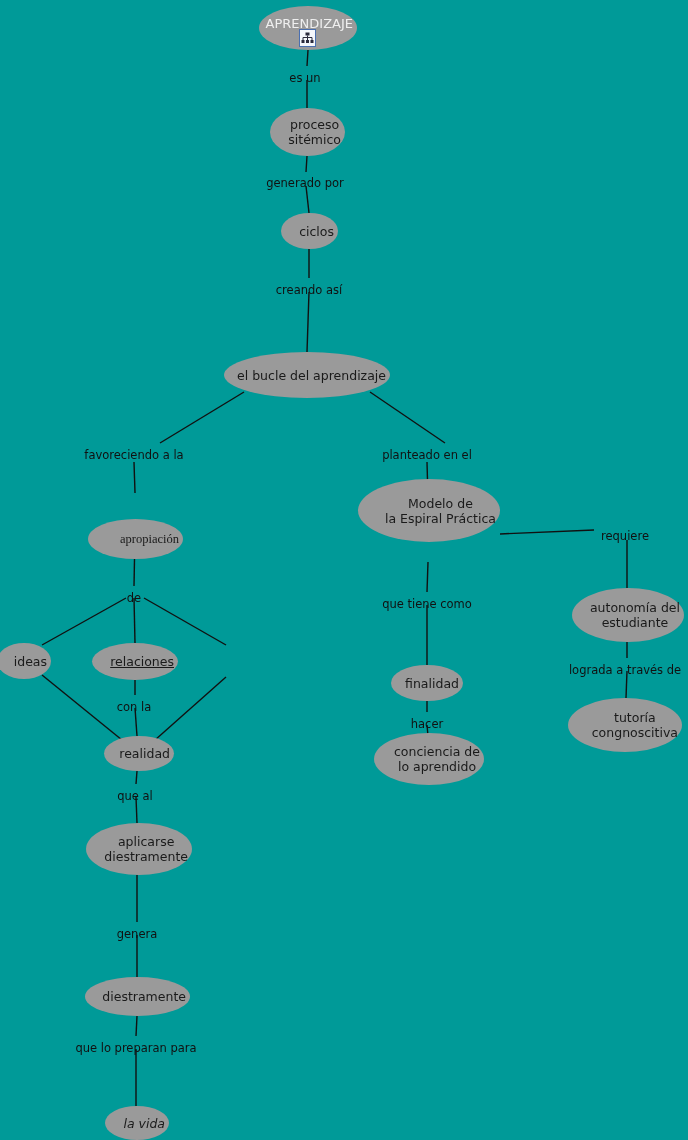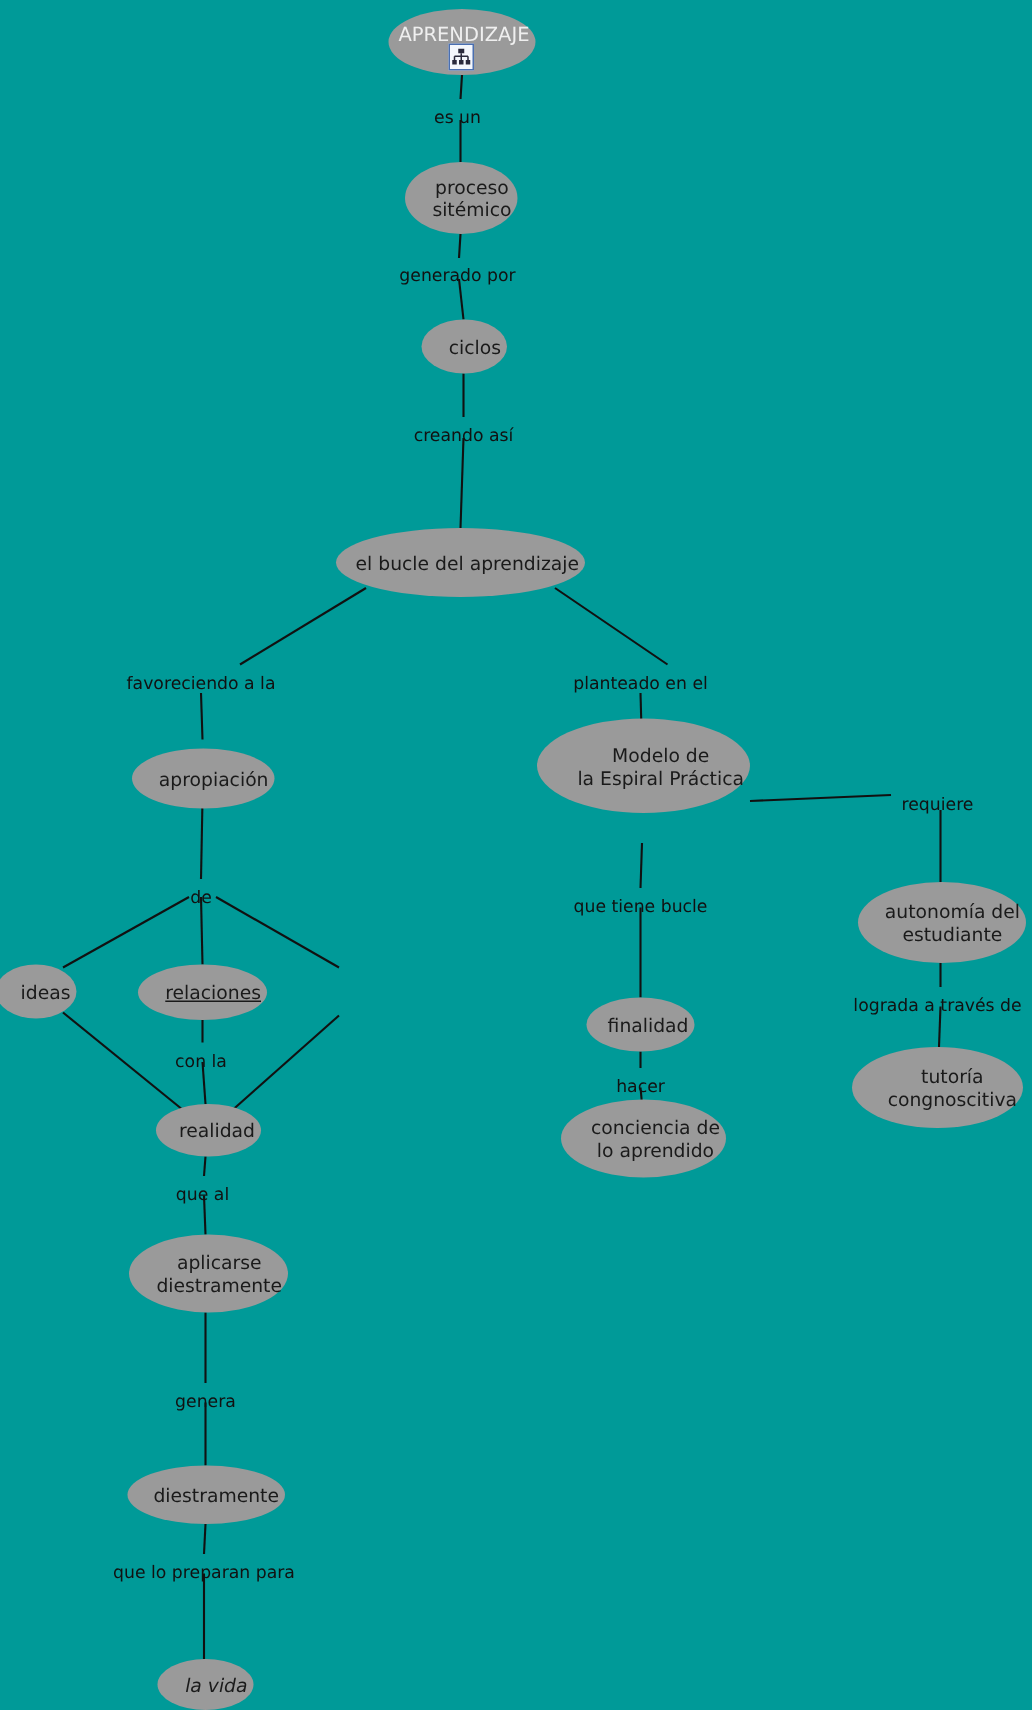--- a/index.html
+++ b/index.html
@@ -149,21 +149,21 @@
   </div>
 
   <div class="node" style="left:281px; top:213px; width:57px; height:36px;">
     <span>ciclos</span>
   </div>
 
   <div class="node" style="left:224px; top:352px; width:166px; height:46px;">
     <span>el bucle del aprendizaje</span>
   </div>
 
-  <div class="node" style="left:88px; top:499px; width:95px; height:40px;">
+  <div class="node" style="left:88px; top:519px; width:95px; height:40px;font-family:Liberation Serif, serif;">
     <span>apropiación</span>
   </div>
 
   <div class="node" style="left:-3px; top:643px; width:54px; height:36px;">
     <span>ideas</span>
   </div>
 
   <div class="node" style="left:92px; top:643px; width:86px; height:37px;text-decoration:underline;">
     <span>relaciones</span>
   </div>
@@ -214,17 +214,17 @@
   <div class="label" style="left:305px; top:177px;">generado por</div>
   <div class="label" style="left:309px; top:284px;">creando así</div>
   <div class="label" style="left:134px; top:449px;">favoreciendo a la</div>
   <div class="label" style="left:427px; top:449px;">planteado en el</div>
   <div class="label" style="left:134px; top:592px;">de</div>
   <div class="label" style="left:134px; top:701px;">con la</div>
   <div class="label" style="left:135px; top:790px;">que al</div>
   <div class="label" style="left:137px; top:928px;text-align:center;">genera</div>
   <div class="label" style="left:136px; top:1042px;">que lo preparan para</div>
   <div class="label" style="left:625px; top:530px;">requiere</div>
-  <div class="label" style="left:427px; top:598px;">que tiene bucle</div>
+  <div class="label" style="left:427px; top:598px;">que tiene como</div>
   <div class="label" style="left:427px; top:718px;">hacer</div>
   <div class="label" style="left:625px; top:664px;">lograda a través de</div>
 
 </div>
 
 </body></html>

